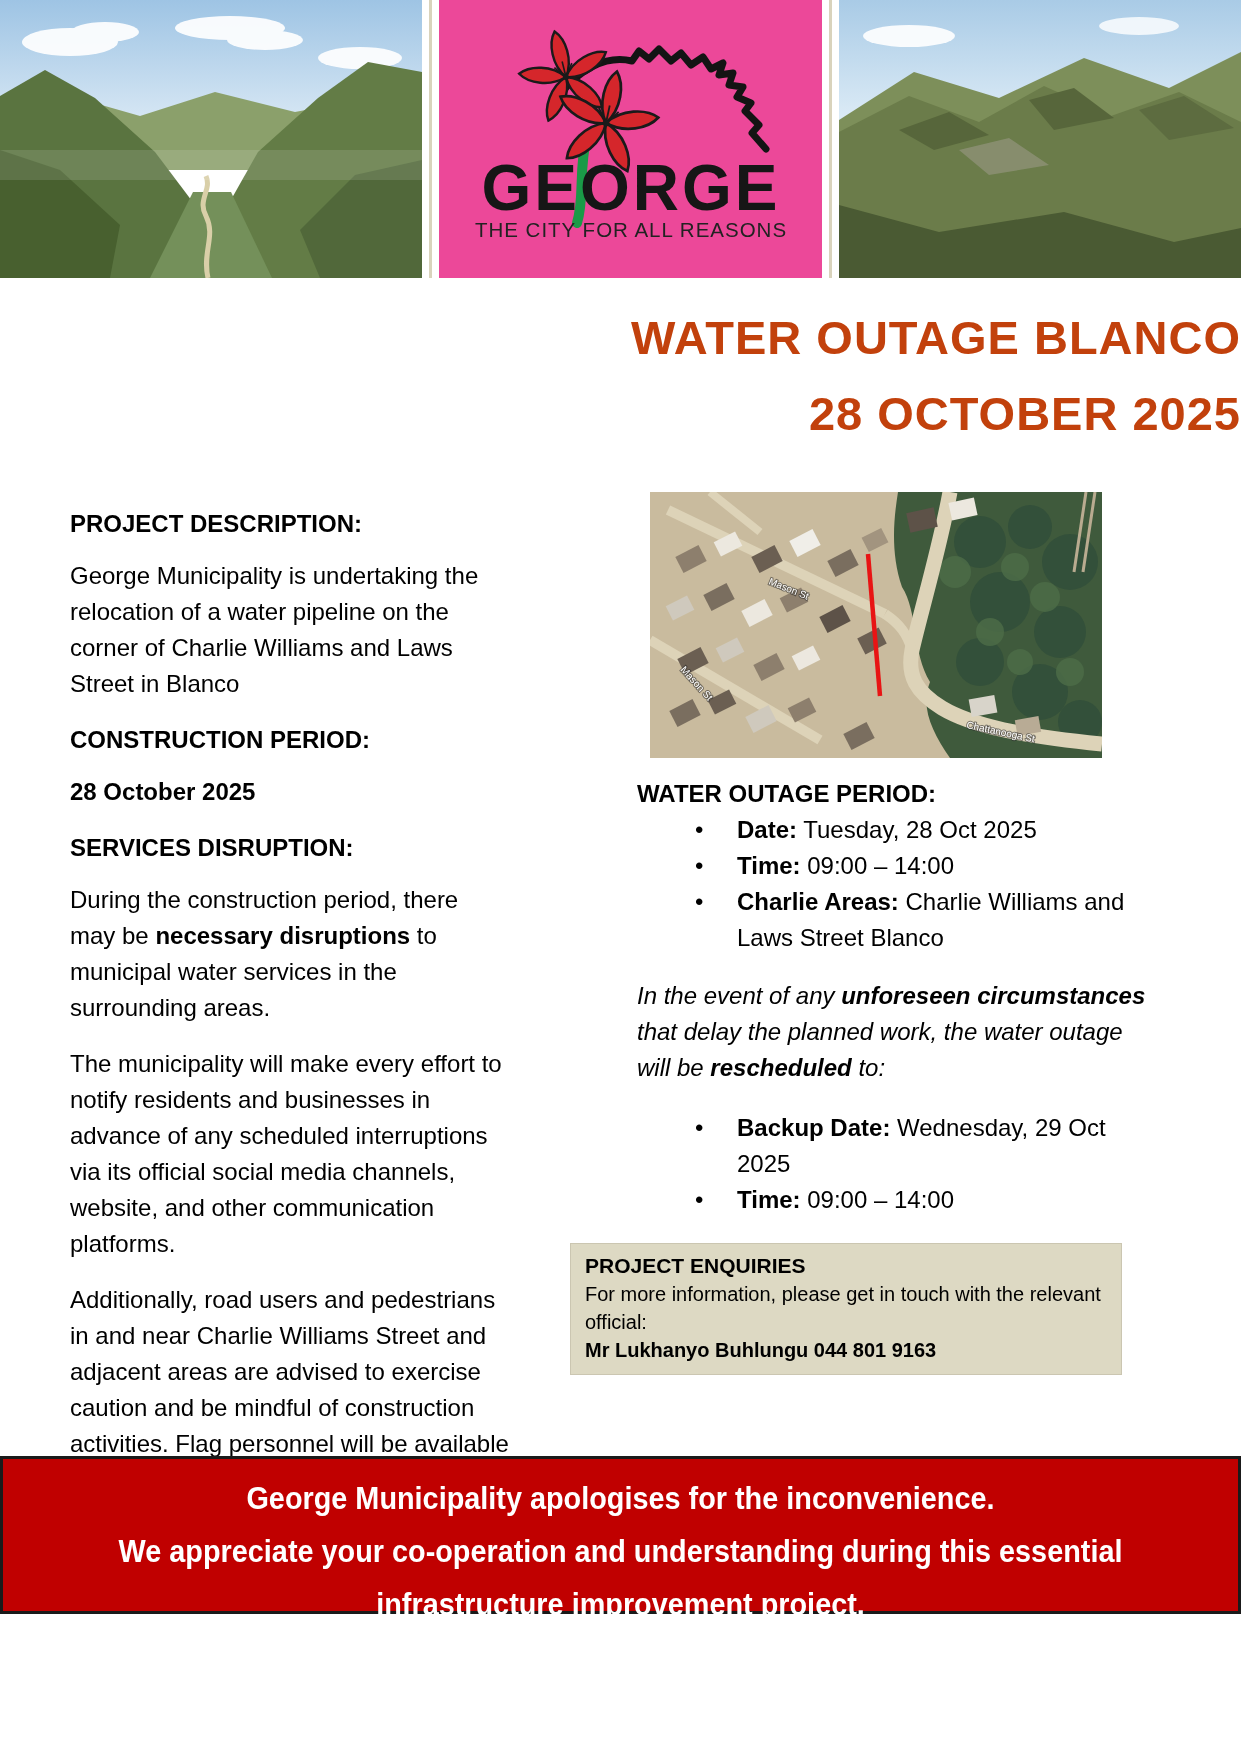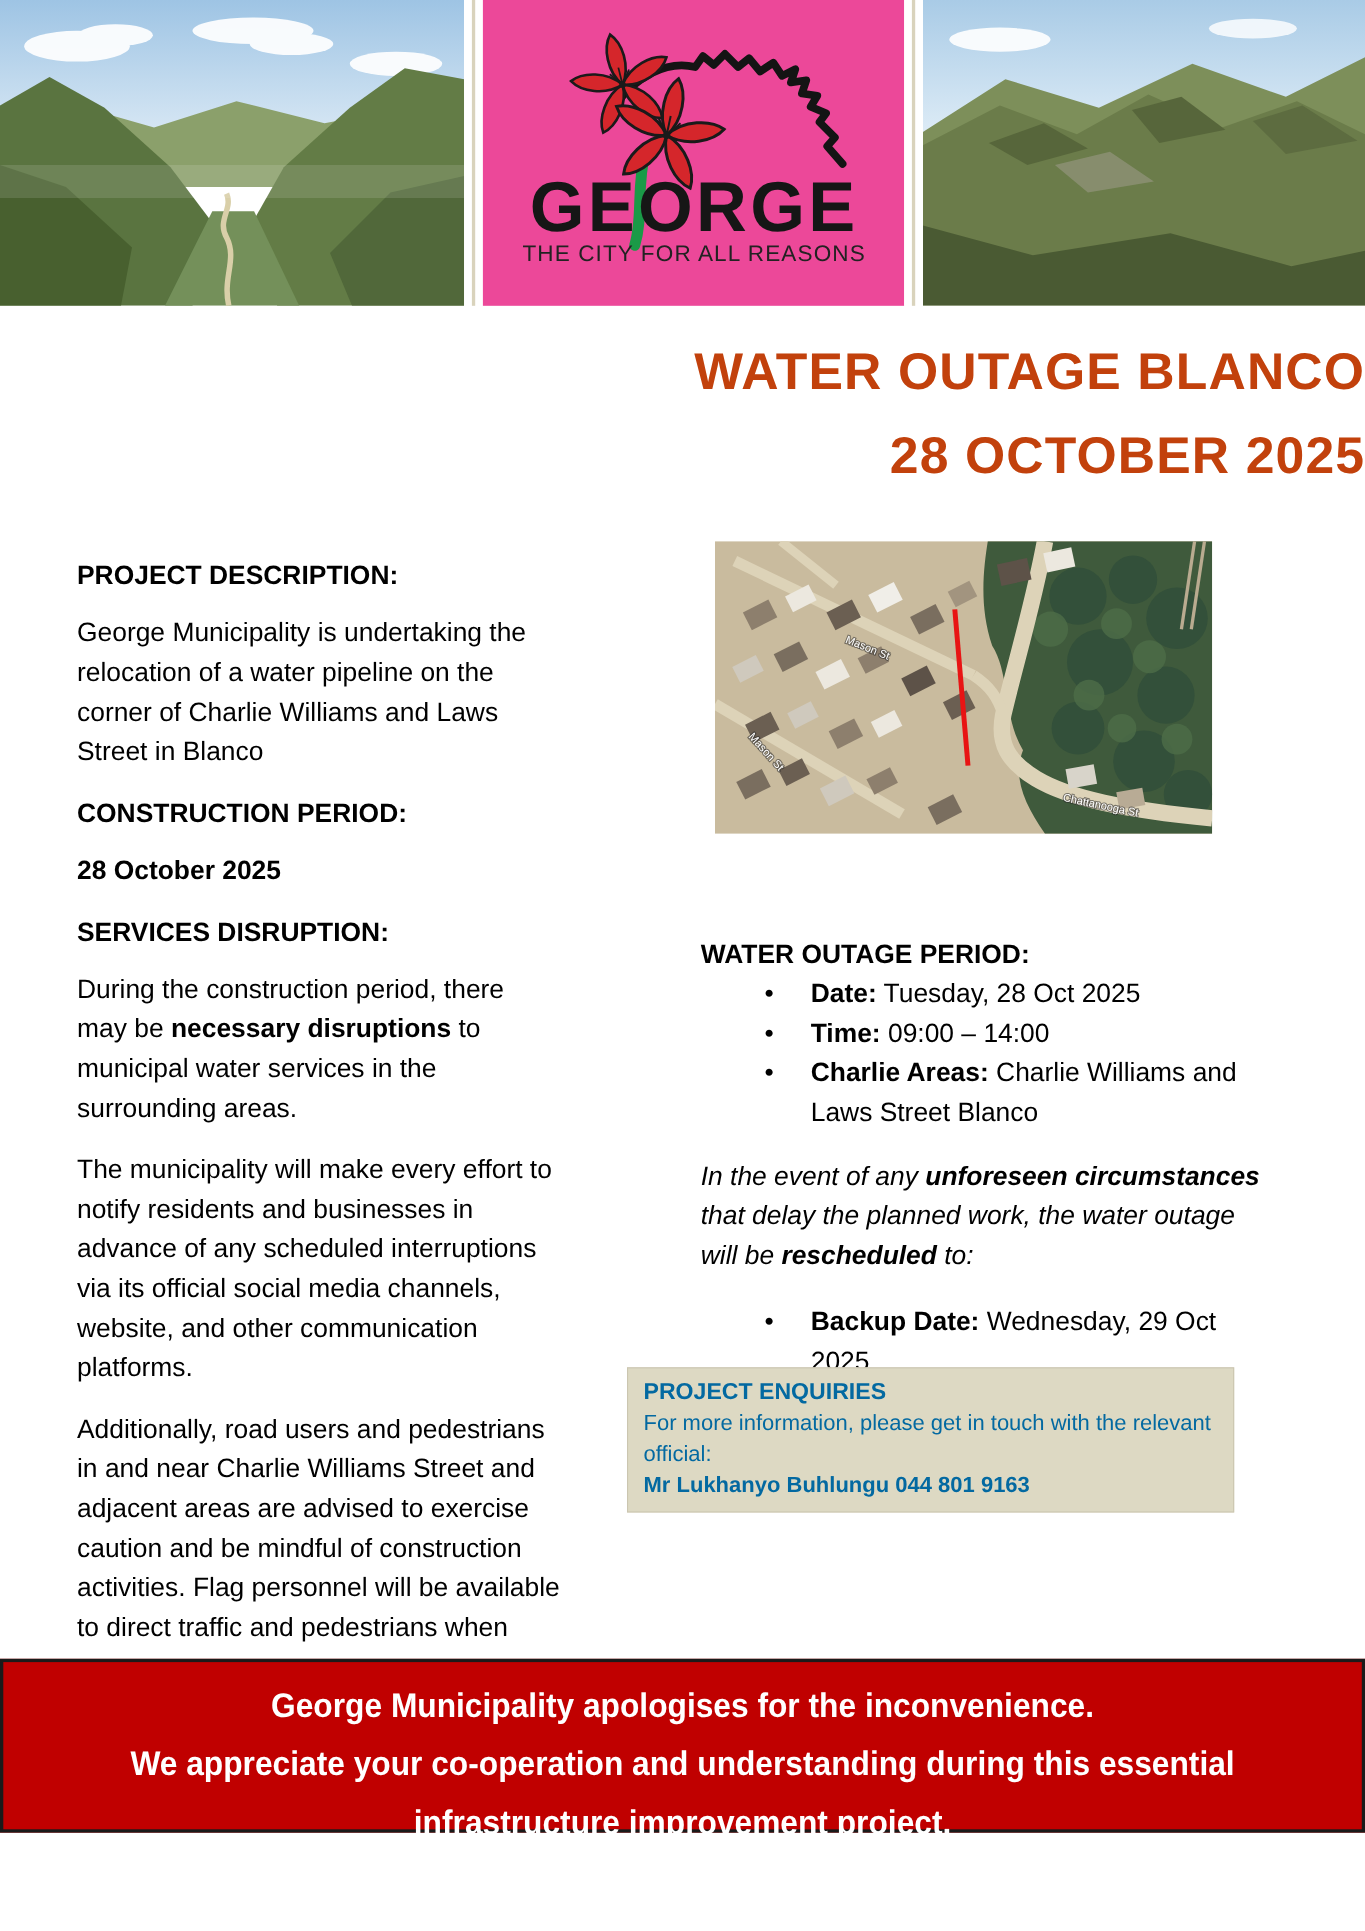--- a/index.html
+++ b/index.html
@@ -27,39 +27,39 @@
 
   
   .left-col { position:absolute; left:70px; top:506px; width:440px; font-size:24px; line-height:36px; }
   .left-col h2 { margin:0; font-size:24px; line-height:36px; font-weight:bold; }
   .left-col p  { margin:16px 0 20px 0; }
   .left-col p.nogap { margin-bottom:0; }
 
   .map-figure { position:absolute; left:650px; top:492px; width:452px; height:266px; margin:0; }
   .map-figure svg { display:block; }
 
-  .right-col { position:absolute; left:637px; top:850px; width:510px; font-size:24px; line-height:36px; }
+  .right-col { position:absolute; left:637px; top:776px; width:510px; font-size:24px; line-height:36px; }
   .right-col h2 { margin:0; font-size:24px; line-height:36px; font-weight:bold; }
   .bullet { display:flex; }
   .bullet .dot { flex:0 0 42px; margin-left:58px; }
   .bullet .btext { flex:1; }
   .contingency { margin:22px 0 24px 0;font-style:italic; }
 
   
   .enquiries {
     position:absolute; left:570px; top:1243px; width:552px; box-sizing:border-box;
     background:#DDD9C3; border:1px solid #cbc6b1; padding:8px 14px 10px 14px;
-    font-size:20px; line-height:28px; color:#0369a1;
+    font-size:20px; line-height:28px; color:#000000;
   }
   .enq-heading { font-weight:bold; font-size:21px; }
   .enq-contact { font-weight:bold; }
 
   
   .banner {
-    position:absolute; left:0; top:1508px; width:1241px; height:158px; box-sizing:border-box;
+    position:absolute; left:0; top:1456px; width:1241px; height:158px; box-sizing:border-box;
     background:#C00000; border:3px solid #1a1a1a;
   }
   .banner-inner {
     padding-top:13px; text-align:center; color:#ffffff; font-weight:bold;
     font-size:31px; line-height:53px; transform:scaleX(0.93); transform-origin:center;
   }
 </style>
 </head>
 <body>
 

